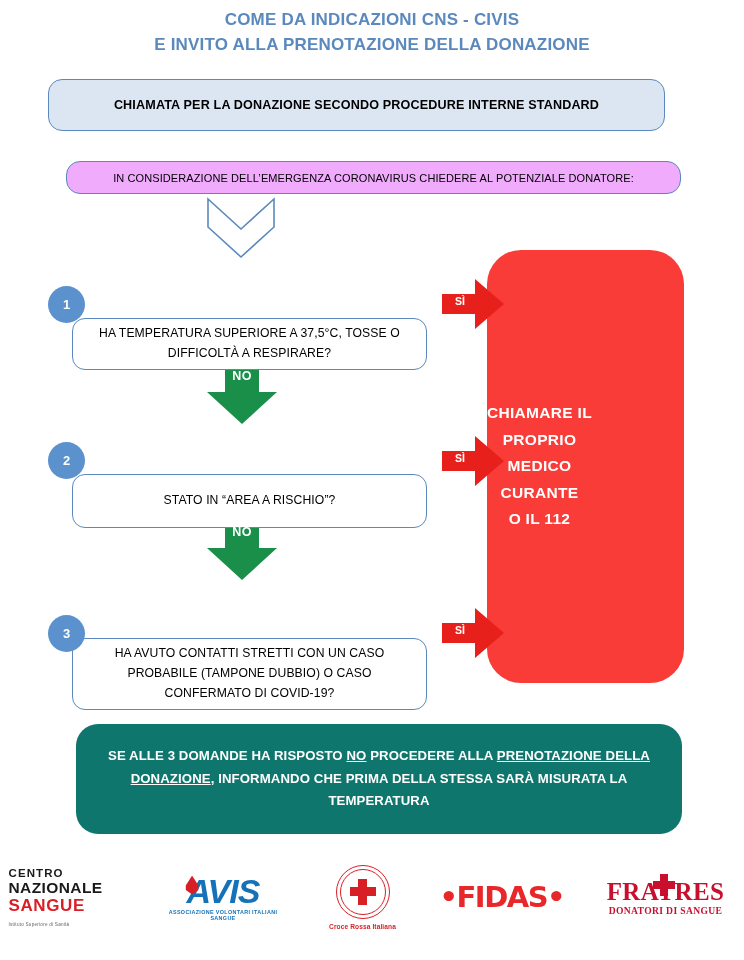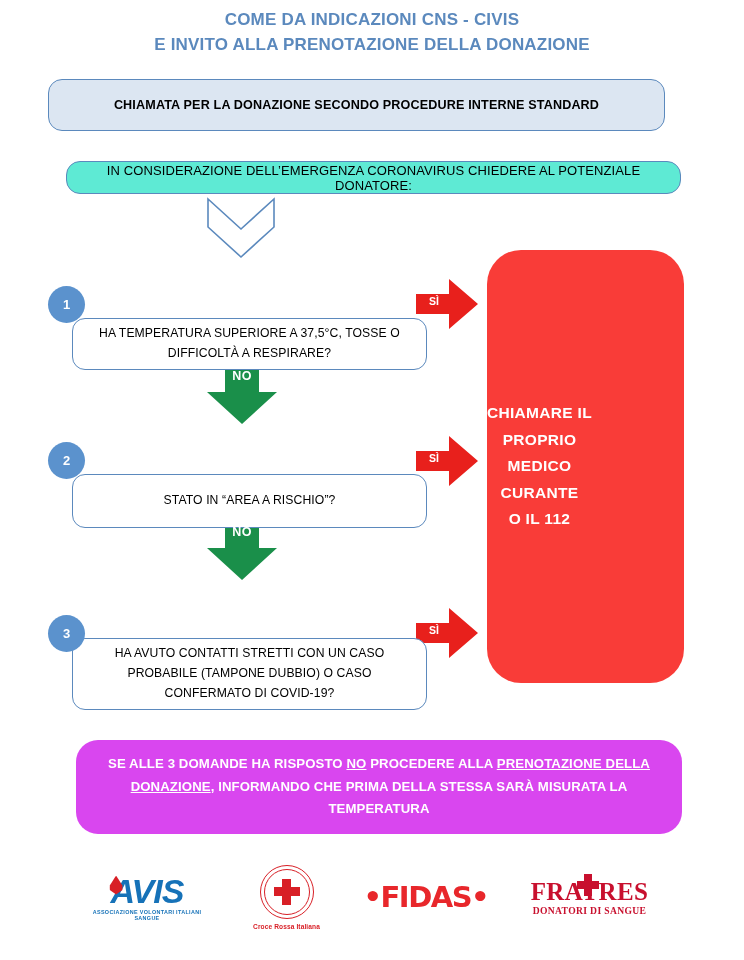--- a/index.html
+++ b/index.html
@@ -46,22 +46,22 @@
     left: 48px; top: 79px;
     width: 617px; height: 52px;
     background: #dce6f2;
     font-weight: bold;
     font-size: 12.6px;
     letter-spacing: .15px;
   }
   #box-considerazione {
     left: 66px; top: 161px;
     width: 615px; height: 33px;
-    background: #5eead4;
-    font-size: 13px;
+    background: #f0abfc;
+    font-size: 11px;
     letter-spacing: .1px;
   }
 
   
   .chevron-hollow {
     position: absolute;
     left: 206px; top: 197px;
     width: 70px; height: 62px;
   }
 
@@ -115,21 +115,21 @@
     font-weight: bold;
     font-size: 13px;
     display: flex;
     align-items: center;
     justify-content: center;
     z-index: 3;
   }
   
   .si-arrow {
     position: absolute;
-    left: 416px;
+    left: 442px;
     width: 62px; height: 54px;
     z-index: 1;
   }
   .si-arrow .si-label {
     position: absolute;
     left: 7px; top: 18px;
     width: 22px;
     text-align: center;
     color: #ffffff;
     font-weight: bold;
@@ -147,23 +147,23 @@
     color: #ffffff;
     font-weight: bold;
     font-size: 12.5px;
     letter-spacing: .4px;
     z-index: 2;
   }
 
   
   #green-box {
     position: absolute;
-    left: 76px; top: 740px;
-    width: 606px; height: 94px;
-    background: #d946ef;
+    left: 76px; top: 724px;
+    width: 606px; height: 110px;
+    background: #0f766e;
     border-radius: 22px;
     display: flex;
     align-items: center;
     justify-content: center;
   }
   #green-box .green-text {
     color: #ffffff;
     font-weight: bold;
     font-size: 13.2px;
     line-height: 1.72;
@@ -363,20 +363,26 @@
 </div>
 
 <div id="green-box">
   <div class="green-text">
     <span>SE ALLE 3 DOMANDE HA RISPOSTO </span><span class="u">NO</span><span> PROCEDERE ALLA </span><span class="u">PRENOTAZIONE DELLA DONAZIONE</span><span>, INFORMANDO CHE PRIMA DELLA STESSA SARÀ MISURATA LA TEMPERATURA</span>
   </div>
 </div>
 
 <div id="logo-strip">
 
+  <div class="logo cns">
+    <div class="l1">CENTRO</div>
+    <div class="l2">NAZIONALE</div>
+    <div class="l3">SANGUE</div>
+    <div class="sub">Istituto Superiore di Sanità</div>
+  </div>
 
   <div class="logo avis">
     <div class="mark">
       <span class="drop"></span>
       <span>AVIS</span>
     </div>
     <div class="sub">ASSOCIAZIONE VOLONTARI ITALIANI SANGUE</div>
   </div>
 
   <div class="logo cri">

